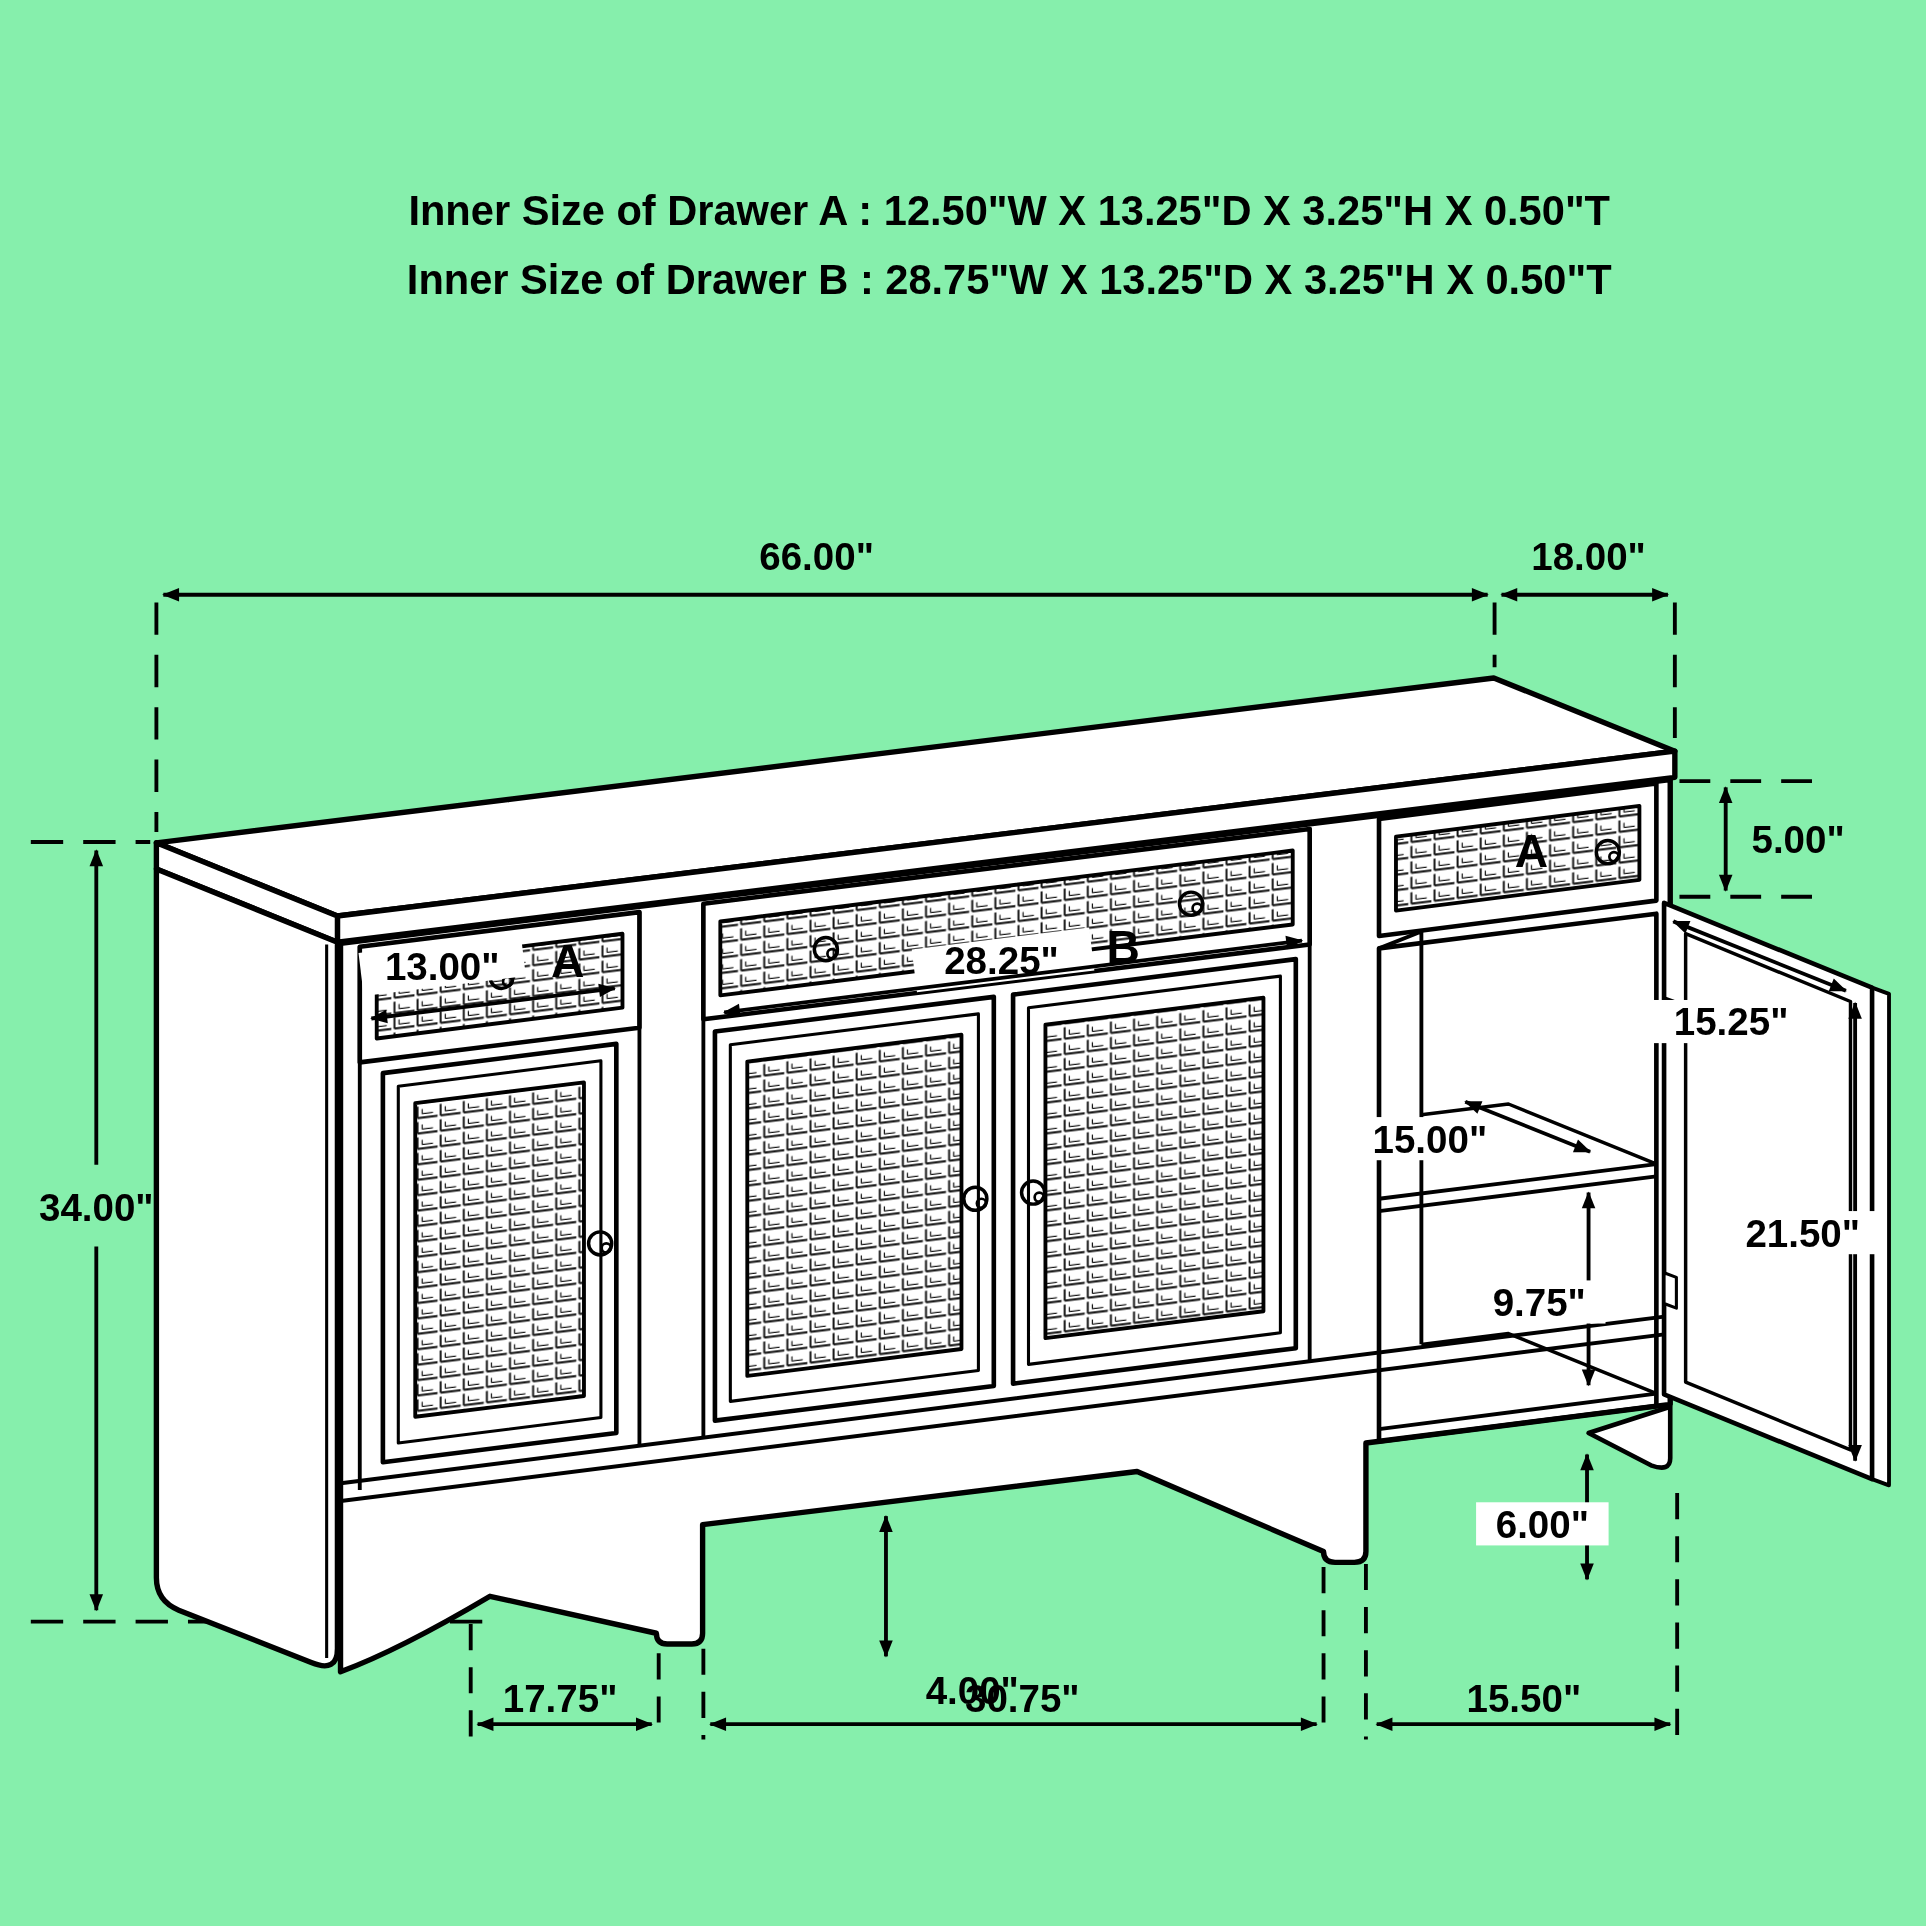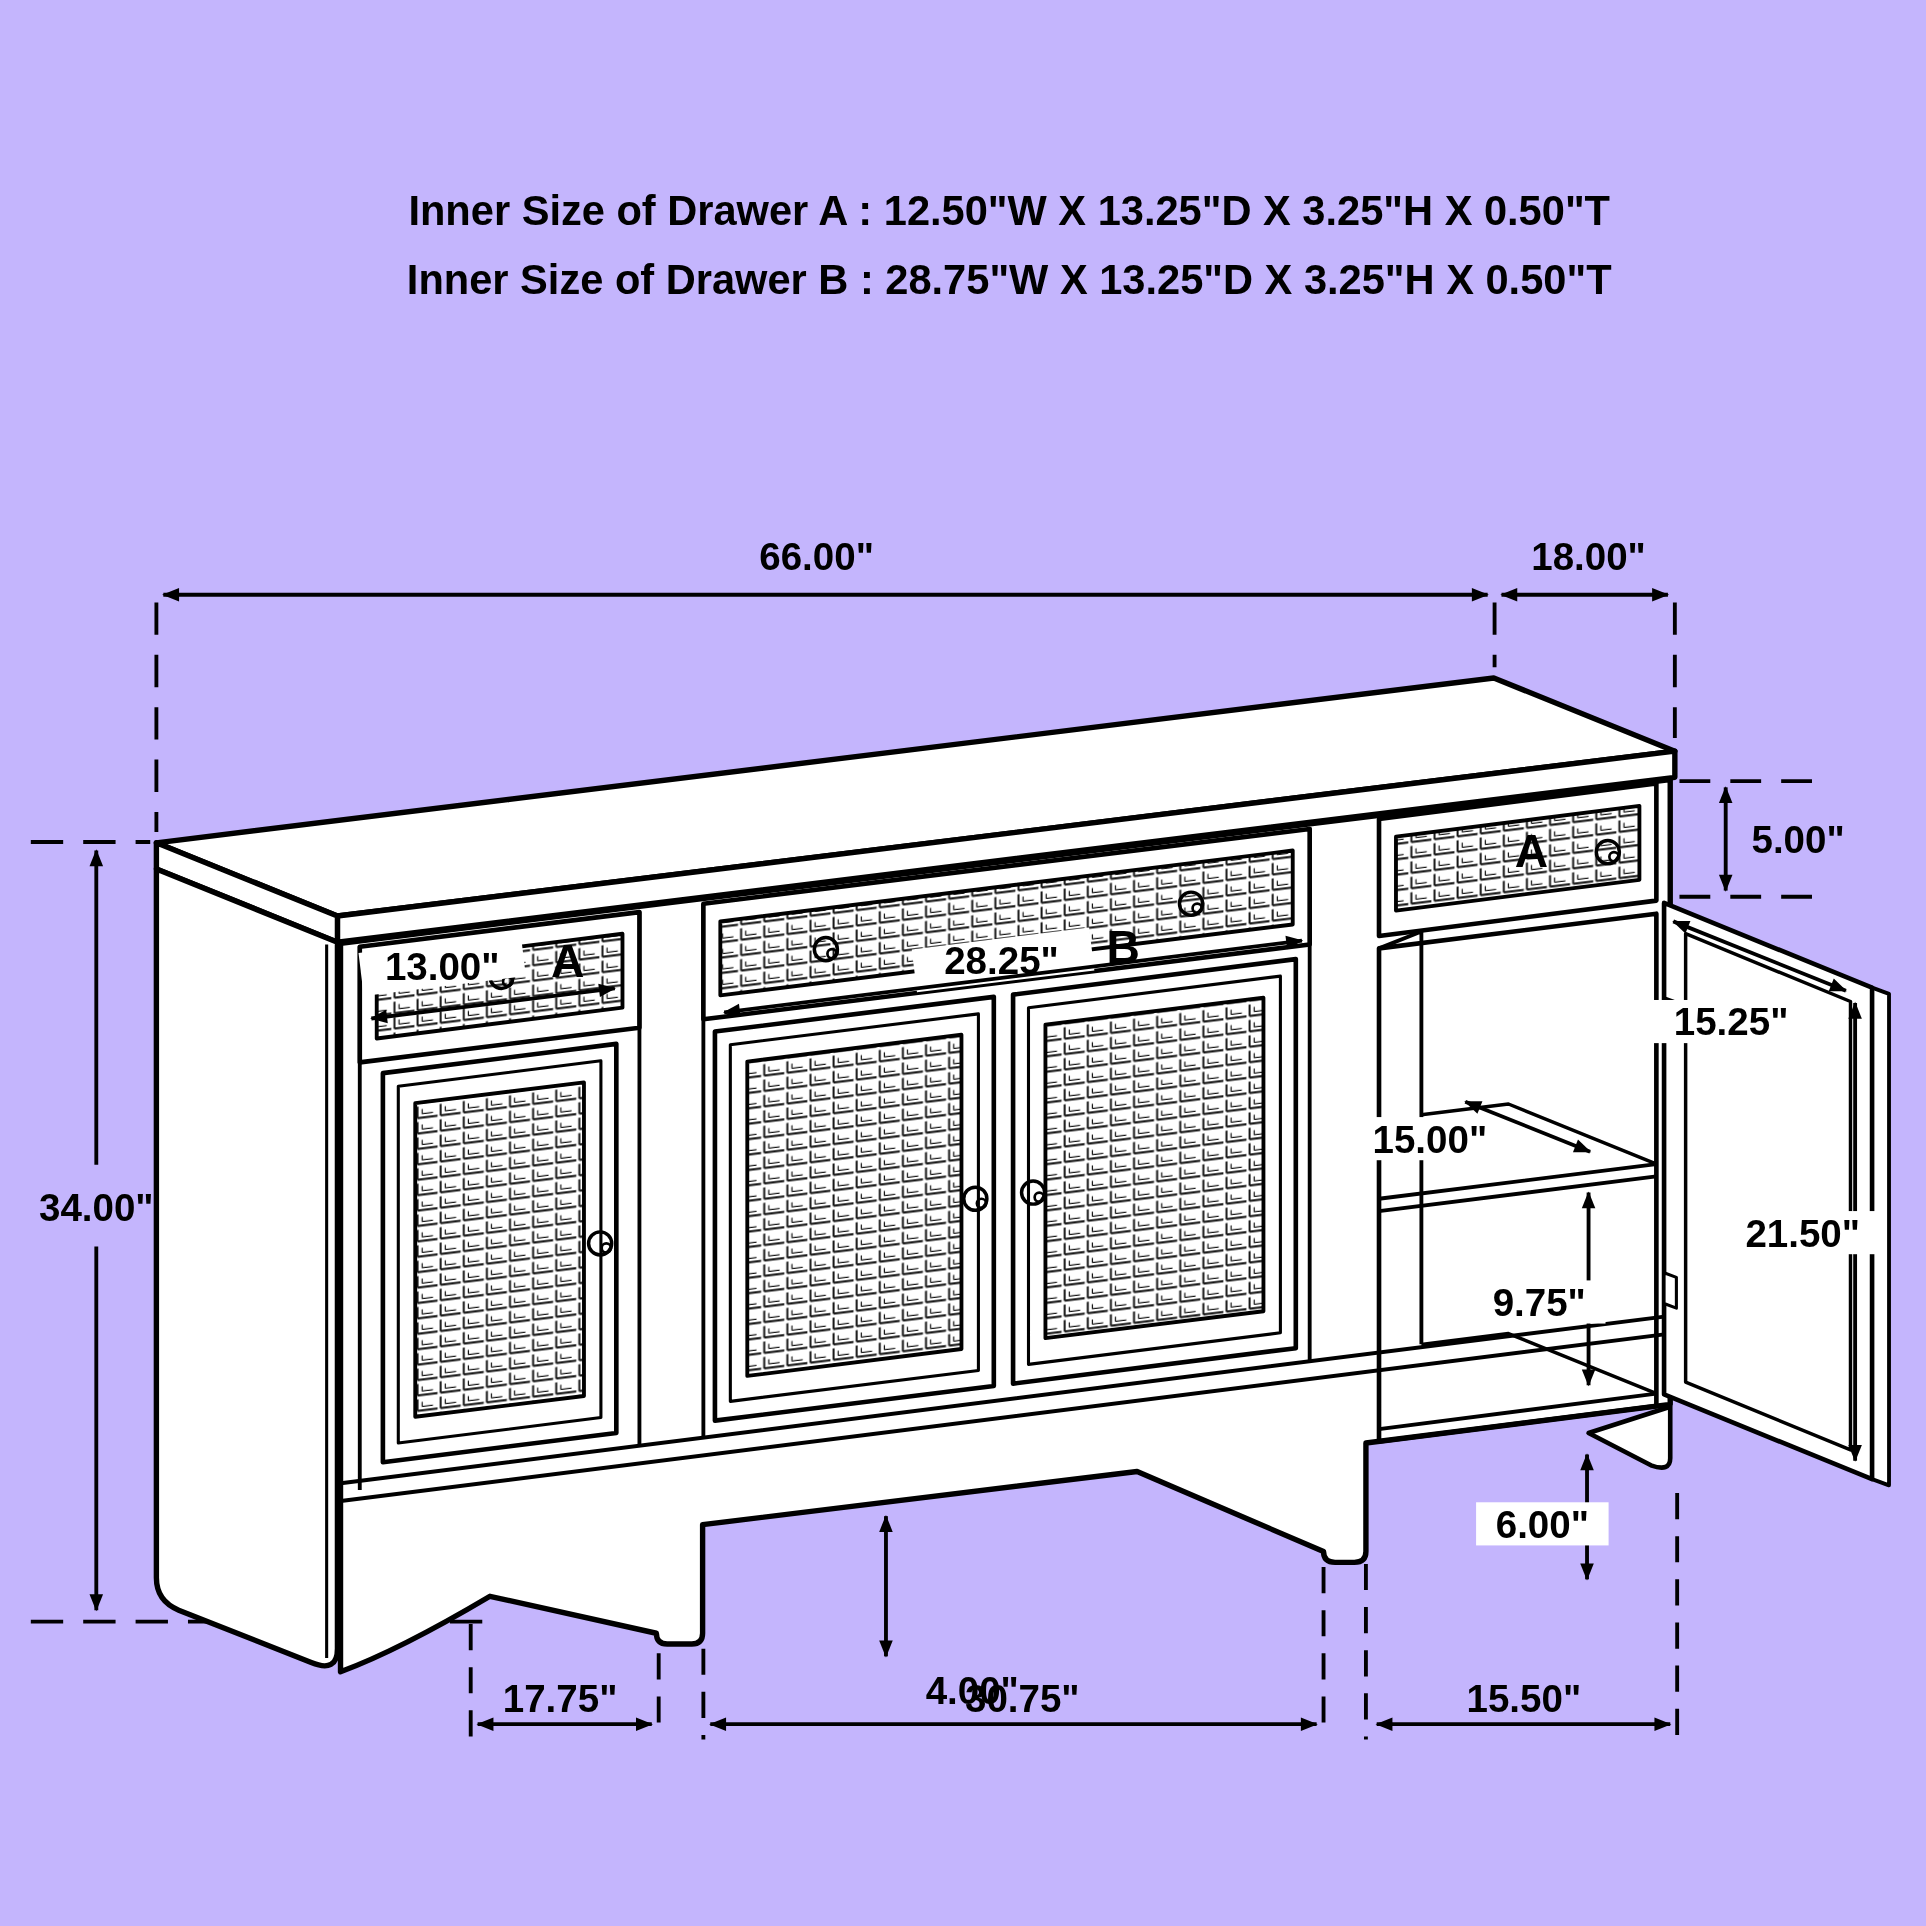--- a/index.html
+++ b/index.html
@@ -1,16 +1,16 @@
 <!DOCTYPE html>
 <html style="font-size:12.3px"><head>
 <meta charset="utf-8">
 <style>
   html,body{margin:0;padding:0;background:#ffffff;}
-  .page{width:1926px;height:1926px;position:relative;background:#c4b5fd;overflow:hidden;}
+  .page{width:1926px;height:1926px;position:relative;background:#86efac;overflow:hidden;}
   svg{display:block;}
   text{font-family:"Liberation Sans","DejaVu Sans",sans-serif;font-weight:bold;fill:#000;}
   .dim{font-size:50px;}
   .ttl{font-size:54px;}
   .tag{font-size:60px;}
 </style>
 </head>
 <body>
 
 <div class="page">

